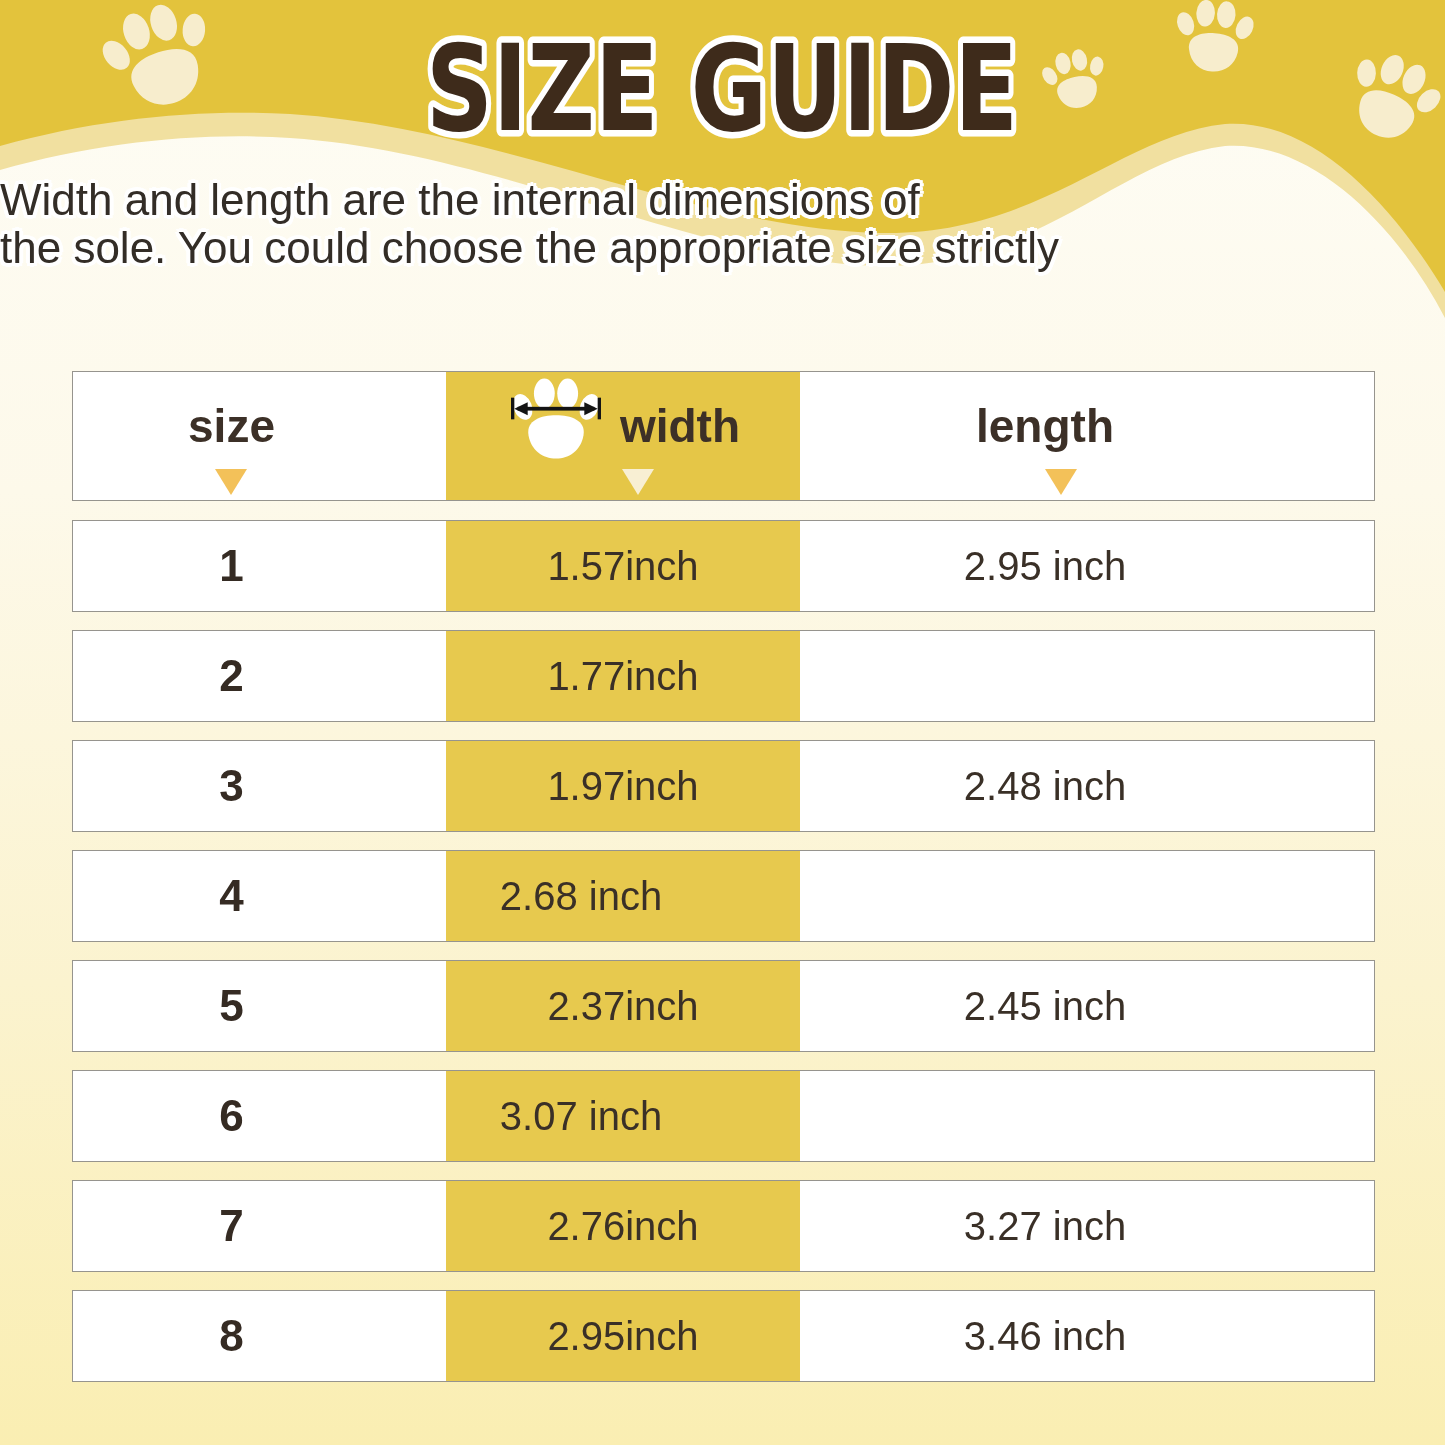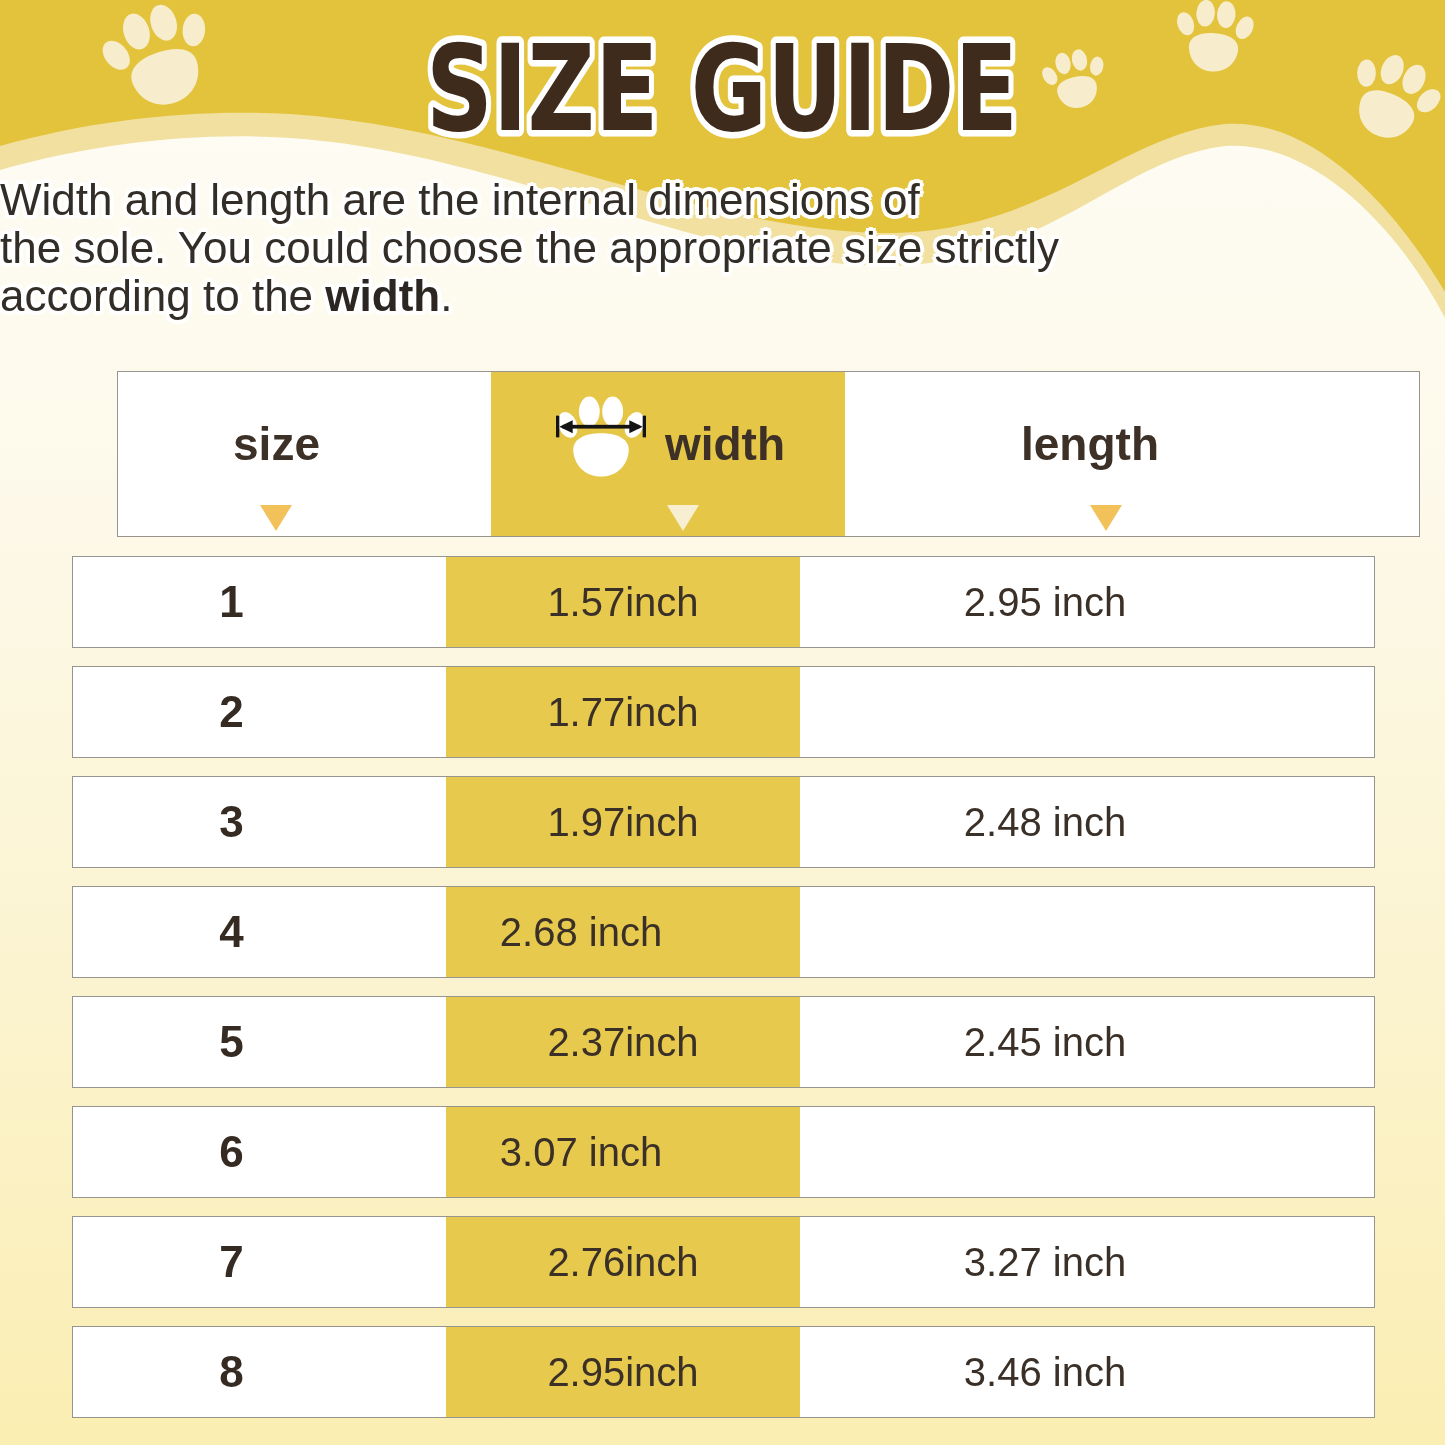--- a/index.html
+++ b/index.html
@@ -15,21 +15,21 @@
   .desc{position:absolute;top:176px;left:0;width:1445px;text-align:left;
         font-size:44px;line-height:48px;color:#332D27;font-weight:400;
         text-shadow:-4px 0 0 #fff,4px 0 0 #fff,0 -4px 0 #fff,0 4px 0 #fff,
                     -3px -3px 0 #fff,3px -3px 0 #fff,-3px 3px 0 #fff,3px 3px 0 #fff;}
   .desc b{font-weight:700;color:#2C2622;}
 
   
   .sizetable{position:absolute;top:371px;left:72px;width:1303px;}
   .tbox{position:relative;box-sizing:border-box;width:1303px;background:#FFFFFF;
         border:1px solid #96948E;}
-  .thead{height:166px;margin-bottom:19px;margin-left:45px;}
+  .thead{height:130px;margin-bottom:19px;}
   .trow{height:92px;margin-bottom:18px;}
   .trow:last-child{margin-bottom:0;}
   .band{position:absolute;top:0;bottom:0;left:373px;width:354px;background:#E7C94E;}
   .thead .band{background:#E5C647;}
   .cells{position:relative;display:grid;grid-template-columns:373px 354px 1fr;
          height:100%;align-items:center;}
   .cell{display:flex;align-items:center;justify-content:center;
         color:#3A3027;font-size:40px;}
   .cell.c-size{padding-right:56px;font-weight:700;font-size:44px;color:#352B23;}
   .cell.c-length{padding-right:84px;}
@@ -65,21 +65,20 @@
     <use href="#pawshape" fill="#F7EDCD" transform="translate(1076,84) rotate(-12) scale(0.60)"></use>
     <use href="#pawshape" fill="#F7EDCD" transform="translate(1214,42) rotate(4) scale(0.74)"></use>
     <use href="#pawshape" fill="#F7EDCD" transform="translate(1390,104) rotate(24) scale(0.85)"></use>
 
     <text x="722" y="130" text-anchor="middle" font-family="DejaVu Sans, sans-serif" font-weight="700" font-size="120" textLength="592" lengthAdjust="spacingAndGlyphs" fill="#3E2B1B" stroke="#FFFFFF" stroke-width="13" stroke-linejoin="round" paint-order="stroke fill">SIZE GUIDE</text>
   </svg>
 
   <div class="desc">
     <div>Width and length are the internal dimensions of</div>
     <div>the sole. You could choose the appropriate size strictly</div>
-    <div><span>according to the </span><b>width</b><span>.</span></div>
   </div>
 
   <div class="sizetable">
 
     <div class="tbox thead">
       <div class="band"></div>
       <div class="cells">
         <div class="cell c-size hlabel">size</div>
         <div class="cell">
           <div class="wgroup">

